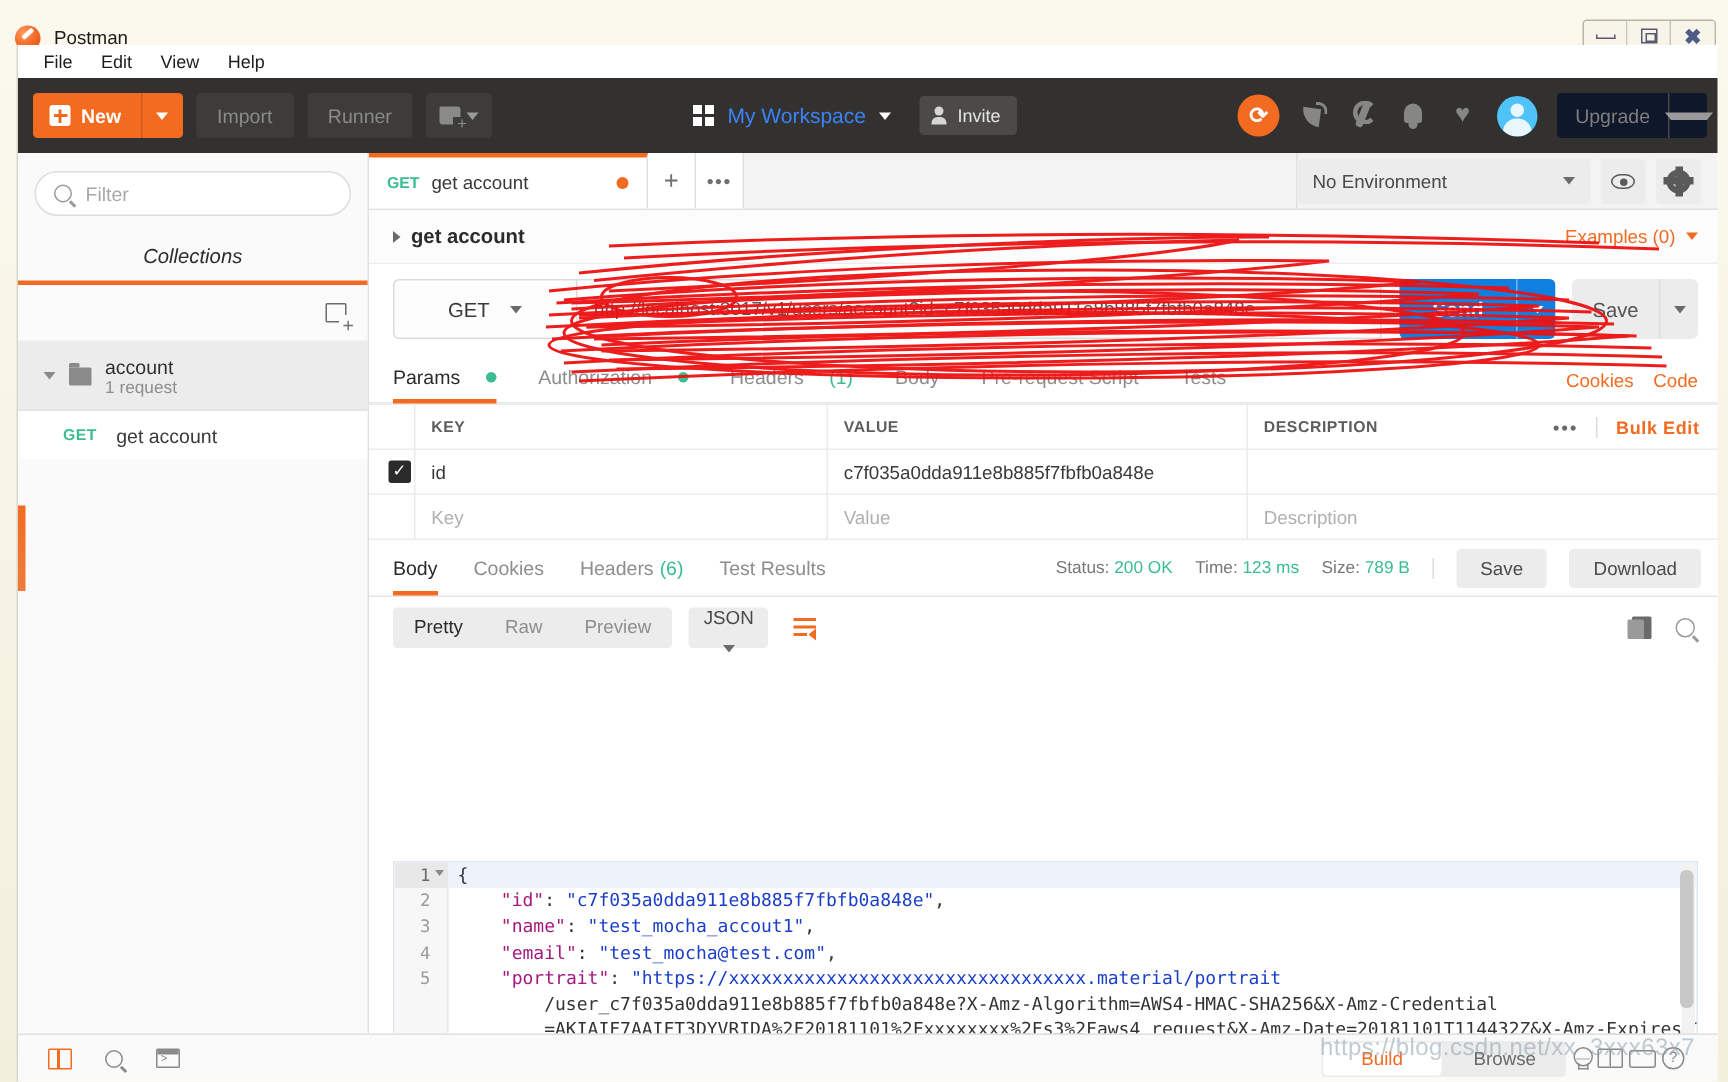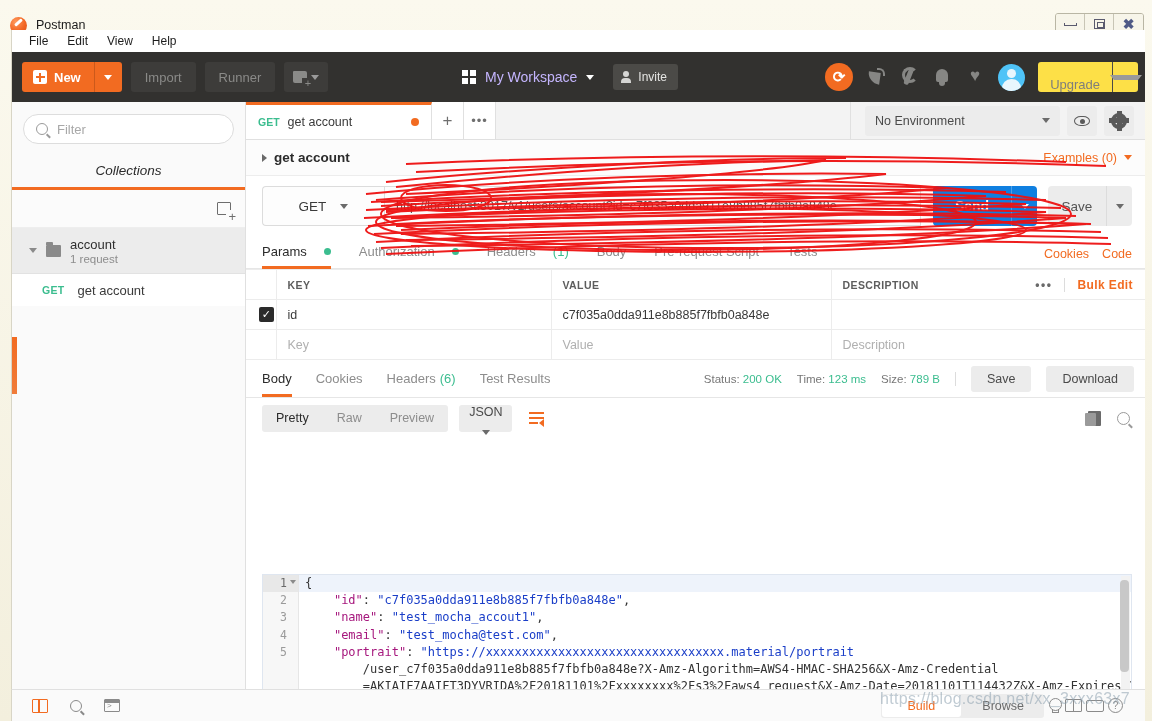--- a/index.html
+++ b/index.html
@@ -111,21 +111,21 @@
   .ic-newfolder::after {
     content:"+"; position:absolute; right:-4px; bottom:-6px; color:#8a8a88; font-size:11px; line-height:11px;
   }
 
   #workspace {
     position: absolute; left: 450px; top: 0; height: 50px;
     display: flex; align-items: center; gap: 9px;
   }
   .ws-grid { display: grid; grid-template-columns: 6px 6px; grid-template-rows: 6px 6px; gap: 2px; }
   .ws-grid i { background: #fff; display: block; }
-  #ws-name { color: #c4b5fd; font-size: 14px; }
+  #ws-name { color: #3b82f6; font-size: 14px; }
   .btn-invite {
     margin-left: 10px; height: 26px; padding: 0 11px 0 8px; border-radius: 3px;
     background: #4b4a47; display: flex; align-items: center; gap: 6px;
   }
   .ic-person { width: 11px; height: 12px; position: relative; }
   .ic-person::before { content:""; position:absolute; left:2px; top:0; width:6px;height:6px;border-radius:50%;background:#d6d6d4;}
   .ic-person::after { content:""; position:absolute; left:0px; top:7px; width:10px;height:5px;border-radius:4px 4px 0 0;background:#d6d6d4;}
   .invite-label { color: #e4e4e2; font-size: 12px; }
 
   #tb-right { position: absolute; right: 8px; top: 0; height: 50px; display: flex; align-items: center; gap: 13px; }
@@ -160,21 +160,21 @@
     background:#868684; border-radius: 0 0 3px 3px;
   }
   .ic-heart { color:#868684; font-size:17px; line-height:20px; text-align:center; }
   .ic-avatar {
     width: 27px; height: 27px; border-radius: 50%;
     background: #4fc3f7; position: relative; overflow: hidden;
   }
   .ic-avatar::before { content:""; position:absolute; left:9px; top:5px; width:9px;height:9px;border-radius:50%;background:#e8f6fd;}
   .ic-avatar::after { content:""; position:absolute; left:4px; top:15px; width:19px;height:12px;border-radius:9px 9px 0 0;background:#e8f6fd;}
   .btn-upgrade {
-    height: 30px; display: flex; align-items: flex-end; background: #fde047; border-radius: 3px;
+    height: 30px; display: flex; align-items: center; background: #0f172a; border-radius: 3px;
   }
   .btn-upgrade span { color: #7f7e7c; font-size: 13px; padding: 0 12px; }
   .btn-upgrade .caretwrap { width: 26px; height:30px; display:flex;align-items:center;justify-content:center; border-left:1px solid #4b4a47;}
 
   
   #sidebar {
     position: absolute; left: 0; top: 50px; width: 234px; height: 603px;
     background: #fafafa; border-right: 1px solid #e0e0e0;
   }
   #filter-wrap { padding: 12px 11px 0 11px; }
@@ -248,21 +248,21 @@
   }
   #req-tab .m { font-size: 10.5px; font-weight: bold; color: #3bbd8f; }
   #req-tab .n { font-size: 12.5px; color: #3a3a3a; }
   .unsaved-dot { width: 8px; height: 8px; border-radius: 50%; background: #f26b21; margin-left: auto; }
   .tabstrip-btn {
     width: 32px; background: #fff; border-right: 1px solid #e0e0e0;
     display: flex; align-items: center; justify-content: center; color: #6f6f6f; font-size: 17px;
   }
   #env-area {
     margin-left: auto; display: flex; align-items: center; gap: 7px; padding-right: 12px;
-    border-left: 1px solid #e0e0e0; padding-left: 14px;
+    border-left: 1px solid #e0e0e0; padding-left: 0;
   }
   #env-select {
     width: 195px; height: 30px; background: #ececec; border-radius: 3px;
     display: flex; align-items: center; padding: 0 10px; justify-content: space-between;
   }
   #env-select span { font-size: 12.5px; color: #4a4a4a; }
   .sq-btn {
     width: 30px; height: 30px; background: #ececec; border-radius: 3px;
     display: flex; align-items: center; justify-content: center;
   }

